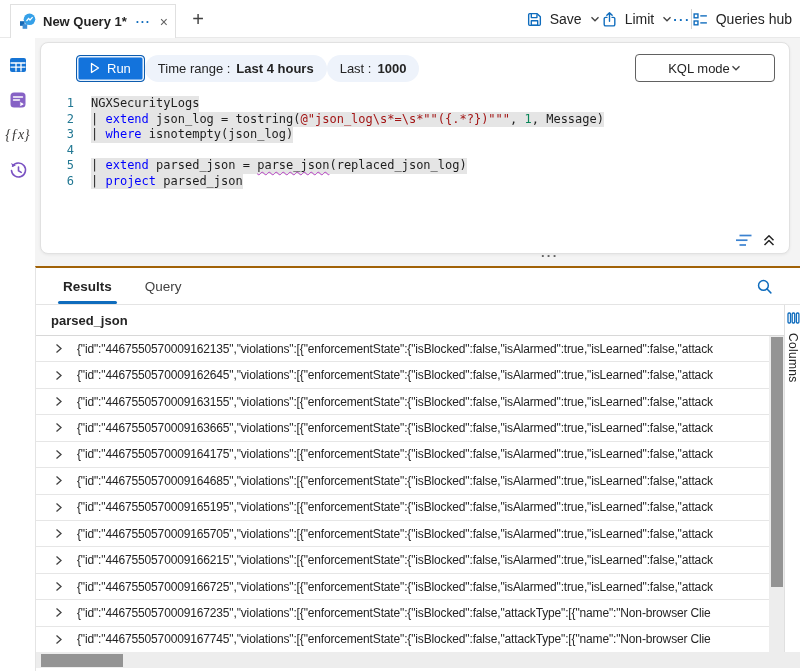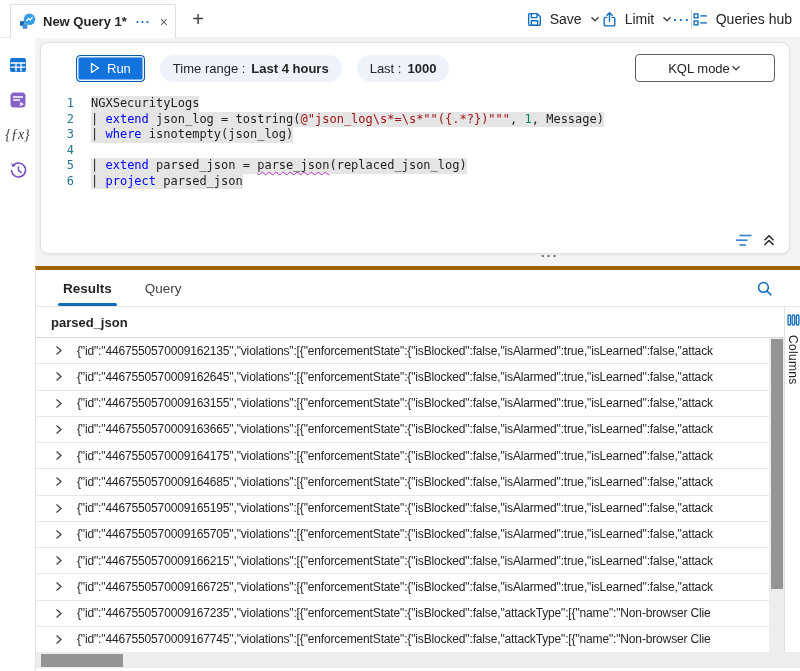--- a/index.html
+++ b/index.html
@@ -19,40 +19,40 @@
   .tdots{color:#0f6cbd;font-weight:700;letter-spacing:1.5px;font-size:13px;cursor:pointer}
   .vdiv{width:1px;height:20px;background:#d1d1d1}
 
   
   .rail{position:absolute;left:0;top:38px;bottom:0;width:35px;background:#fff;display:flex;flex-direction:column;align-items:center;padding-top:17px;gap:15px}
   .rail-item{cursor:pointer}
   .fxglyph{font-family:"Liberation Serif",serif;font-style:italic;font-size:14px;color:#3b3a39;line-height:20px}
 
   
   .qcard{position:absolute;left:40px;top:42px;width:750px;height:212px;background:#fff;border:1px solid #e1e1e1;border-radius:8px;box-shadow:0 1px 3px rgba(0,0,0,.06)}
-  .qtoolbar{display:flex;align-items:center;gap:15px;padding:11px 14px 0 35px}
+  .qtoolbar{display:flex;align-items:center;padding:11px 14px 0 35px}
   .runbtn{display:flex;align-items:center;gap:7px;background:#1373dc;color:#fff;border:1px solid #0d5cae;box-shadow:inset 0 0 0 1.5px rgba(255,255,255,.9);border-radius:4px;height:27px;padding:0 13px;font-size:13px;font-weight:400;cursor:pointer;font-family:"Liberation Sans",sans-serif}
   .pill{background:#eef3fb;border-radius:14px;height:27px;display:flex;align-items:center;padding:0 13px;font-size:13px;gap:6px;cursor:pointer;white-space:nowrap}
   .pill b{font-weight:700}
   .kqlsel{margin-left:auto;width:140px;height:28px;border:1px solid #616161;border-radius:4px;display:flex;align-items:center;justify-content:center;padding:0 10px;font-size:13px;cursor:pointer;background:#fff}
   .editor{margin-top:14px;font-family:"DejaVu Sans Mono","Liberation Mono",monospace;font-size:12px;line-height:15.5px}
   .cline{display:flex;white-space:pre}
   .ln{width:50px;padding-right:17px;text-align:right;color:#237893;flex:none}
   .codesel{background:#e5e5e5}
   .tk-p{color:#1e1e1e}
   .tk-k{color:#0000ff}
   .tk-s{color:#a31515}
   .tk-n{color:#098658}
   .tk-f{color:#1e1e1e;text-decoration:underline wavy #b33dc0;text-decoration-thickness:1px;text-underline-offset:2px}
   .qfoot{position:absolute;right:13px;bottom:6px;display:flex;gap:9px;align-items:center}
 
   .splitter{position:absolute;left:541px;top:248px;color:#616161;font-size:13px;font-weight:700;letter-spacing:1.5px;cursor:row-resize}
 
   
-  .rcard{position:absolute;left:35px;top:266px;width:765px;height:405px;background:#fff;border-top:4px solid #a16207;border-left:1px solid #e4e4e4}
+  .rcard{position:absolute;left:35px;top:266px;width:765px;height:405px;background:#fff;border-top:2px solid #a16207;border-left:1px solid #e4e4e4}
   .rtabs{height:37px;display:flex;align-items:stretch;gap:29px;padding-left:25px;border-bottom:1px solid #e4e4e4;position:relative}
   .rtab{font-size:13.5px;display:flex;align-items:center;position:relative;color:#424242;cursor:pointer;padding:0 2px}
   .rtab.active{font-weight:700;color:#242424}
   .rtab.active::after{content:"";position:absolute;left:-3px;right:-3px;bottom:0;height:3px;background:#0f6cbd;border-radius:2px}
   .rsearch{position:absolute;right:27px;top:10px;cursor:pointer}
   .ghead{height:31px;border-bottom:1px solid #d8d8d8;display:flex;align-items:center;padding-left:15px;font-weight:700;font-size:13px}
   .rows{position:absolute;left:0;top:68px;width:733px;bottom:19px;display:flex;flex-direction:column;overflow:hidden}
   .grow{flex:1;display:flex;align-items:center;padding-left:17px;border-bottom:1px solid #e6e6e6;overflow:hidden;white-space:nowrap;cursor:pointer}
   .grow:last-child{border-bottom:none}
   .rchev{flex:none}

